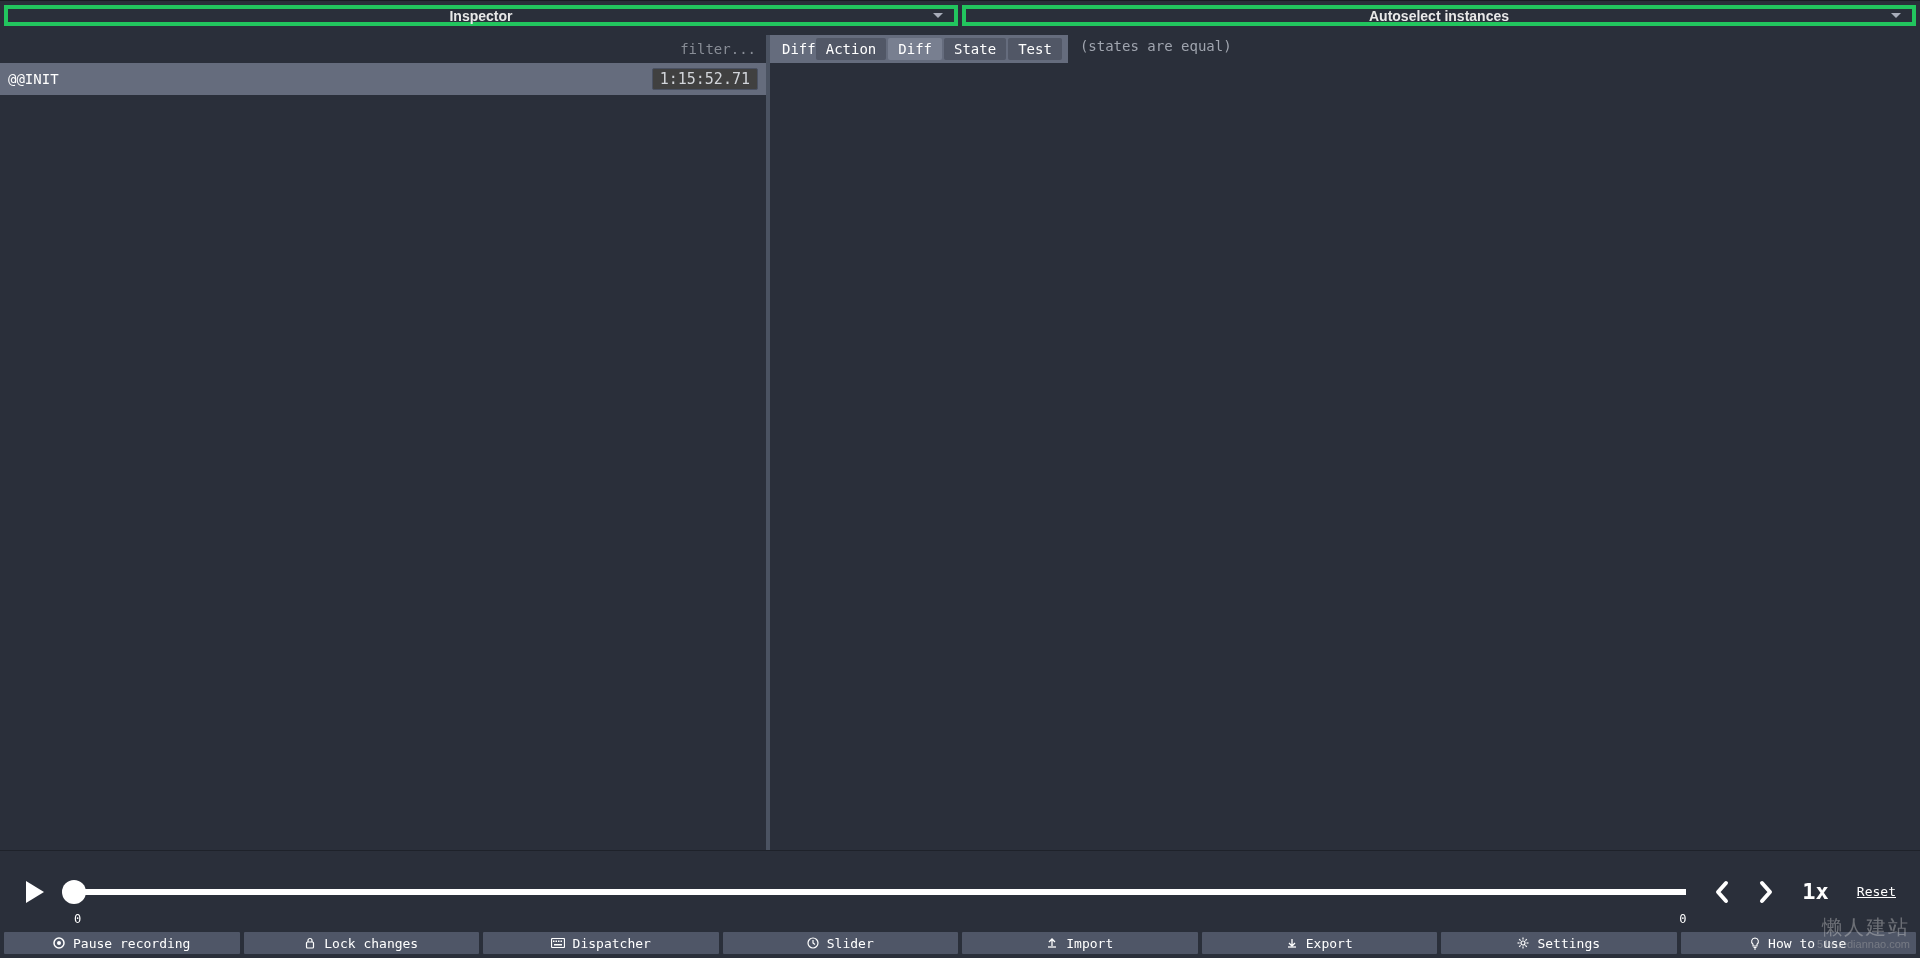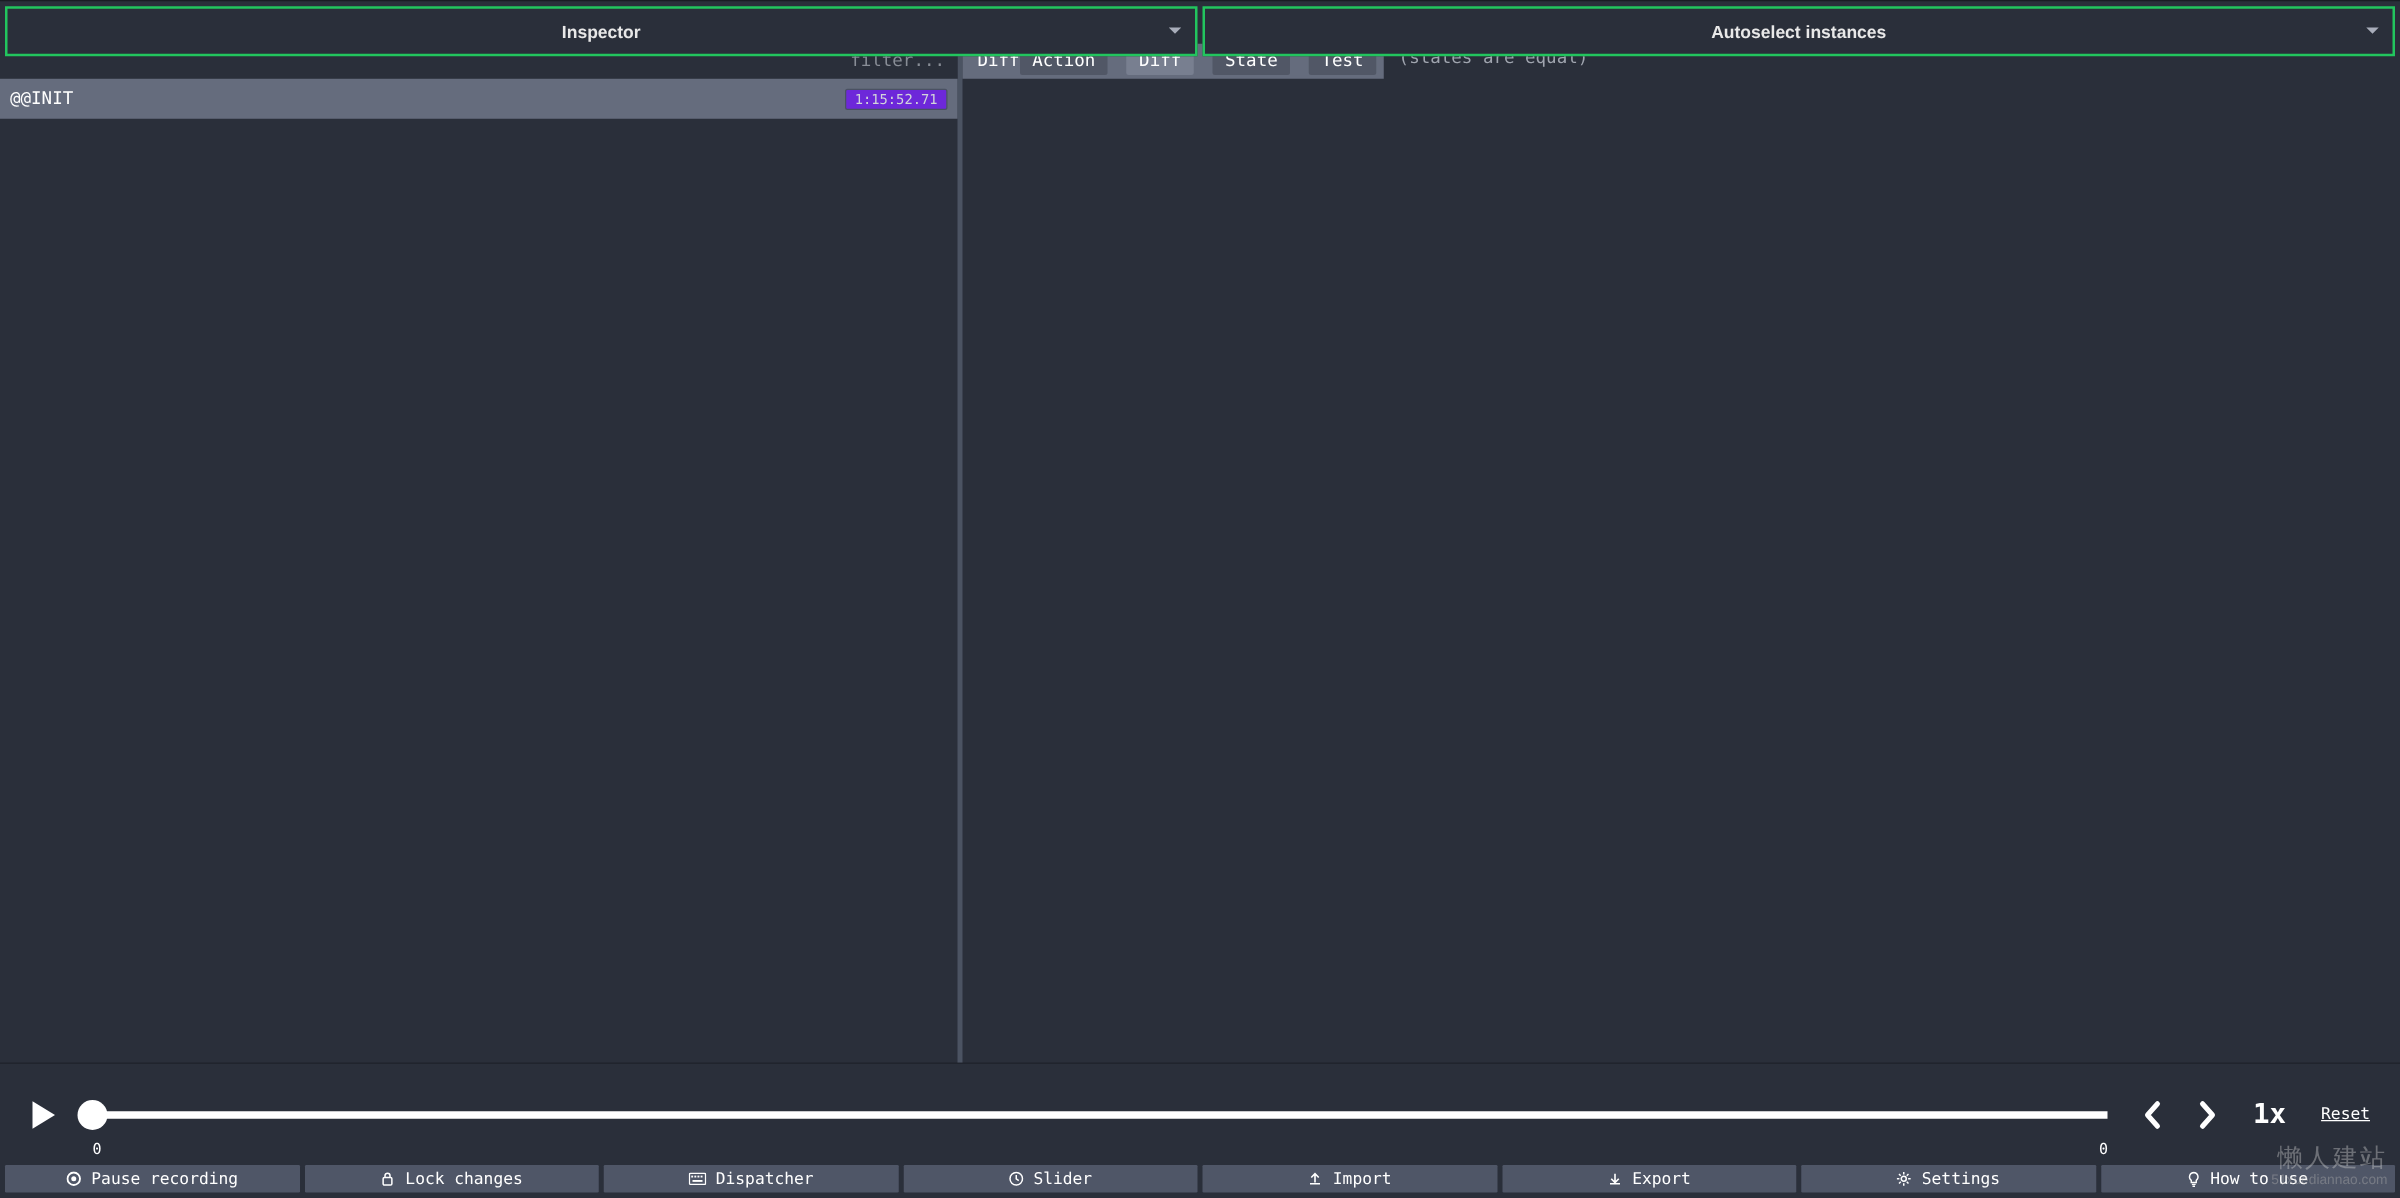--- a/index.html
+++ b/index.html
@@ -20,28 +20,28 @@
 .top-row {
   display: flex;
   height: 35px;
   padding: 4px 4px 0 4px;
   gap: 4px;
   border-top: 1px solid #1a1d24;
 }
 .top-tab {
   flex: 1;
   background: #2a2f3a;
-  border: 2px solid #22c55e;
+  border: 4px solid #22c55e;
   display: flex;
   align-items: center;
   justify-content: center;
   position: relative;
   font-size: 14px;
   font-weight: 600;
-  height: 40px;
+  height: 21px;
   color: #e8e8e8;
 }
 .top-tab .caret {
   position: absolute;
   right: 10px;
   top: 50%;
   transform: translateY(-50%);
 }
 .caret svg { display: block; }
 
@@ -83,22 +83,22 @@
   height: 32px;
   padding: 0 8px;
 }
 .action-row .action-name {
   font-family: Menlo, Monaco, Consolas, monospace;
   font-size: 14px;
   color: #fff;
 }
 .action-row .ts {
   font-family: Menlo, Monaco, Consolas, monospace;
-  font-size: 11px;
-  background: #6d28d9;
+  font-size: 15px;
+  background: #404040;
   border: 1px solid #4a5162;
   padding: 1px 7px;
   color: #d2d5da;
   border-radius: 2px;
 }
 
 .right-header {
   display: flex;
   align-items: center;
   justify-content: space-between;
@@ -106,21 +106,21 @@
   height: 28px;
   padding: 0 6px 0 12px;
 }
 .right-header-title {
   font-family: Menlo, Monaco, Consolas, monospace;
   font-size: 14px;
   color: #fff;
 }
 .view-switcher {
   display: flex;
-  gap: 15px;
+  gap: 2px;
 }
 .view-btn {
   background: #515766;
   color: #fff;
   font-family: Menlo, Monaco, Consolas, monospace;
   font-size: 14px;
   padding: 3px 10px;
   border-radius: 2px;
   cursor: pointer;
 }

